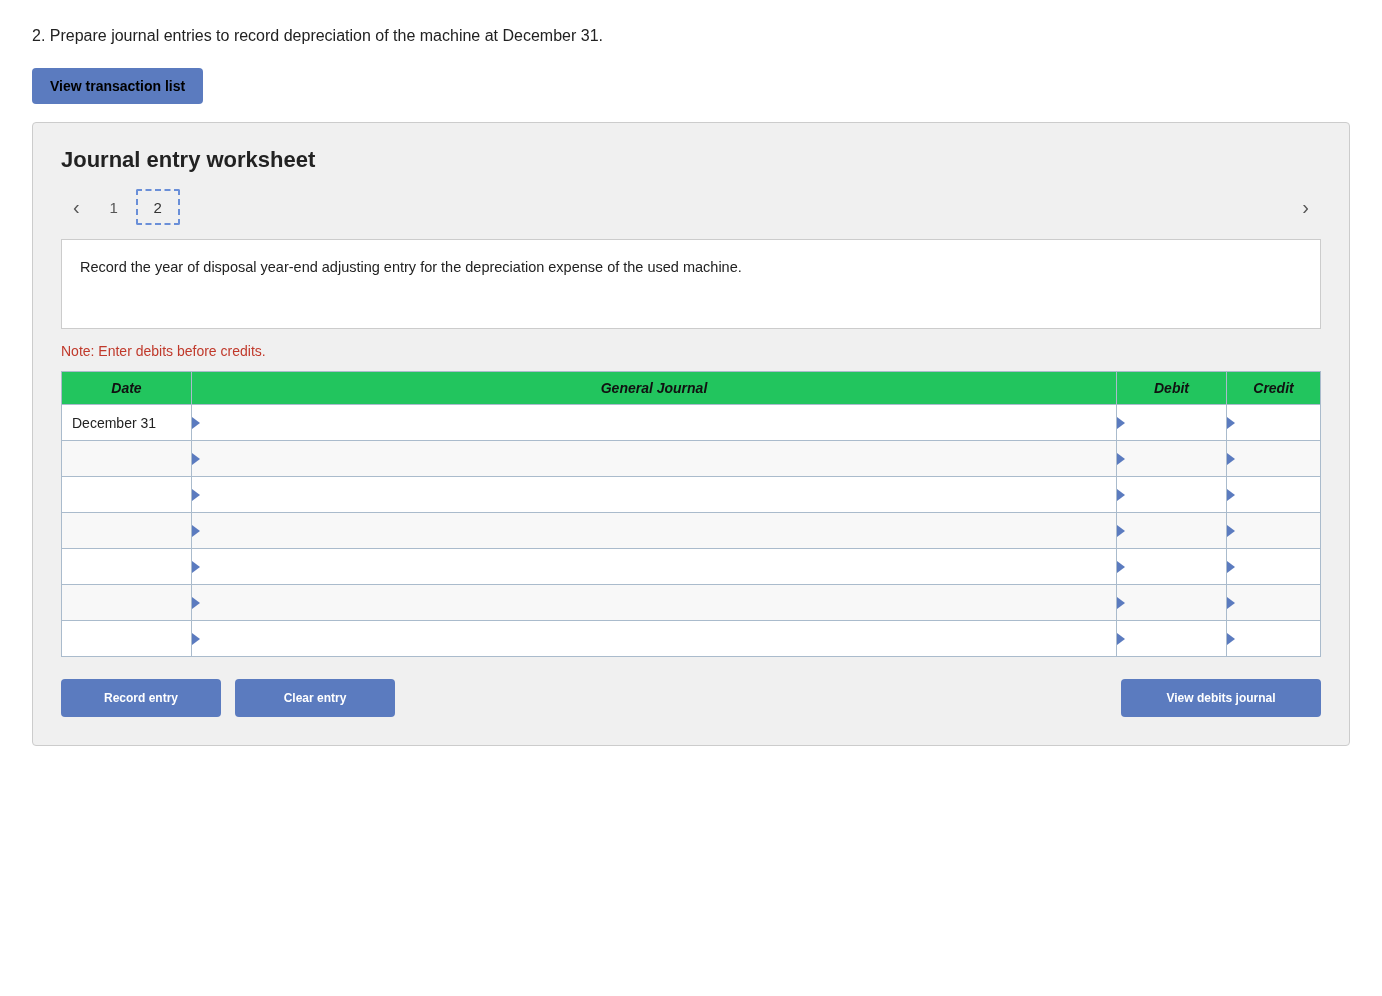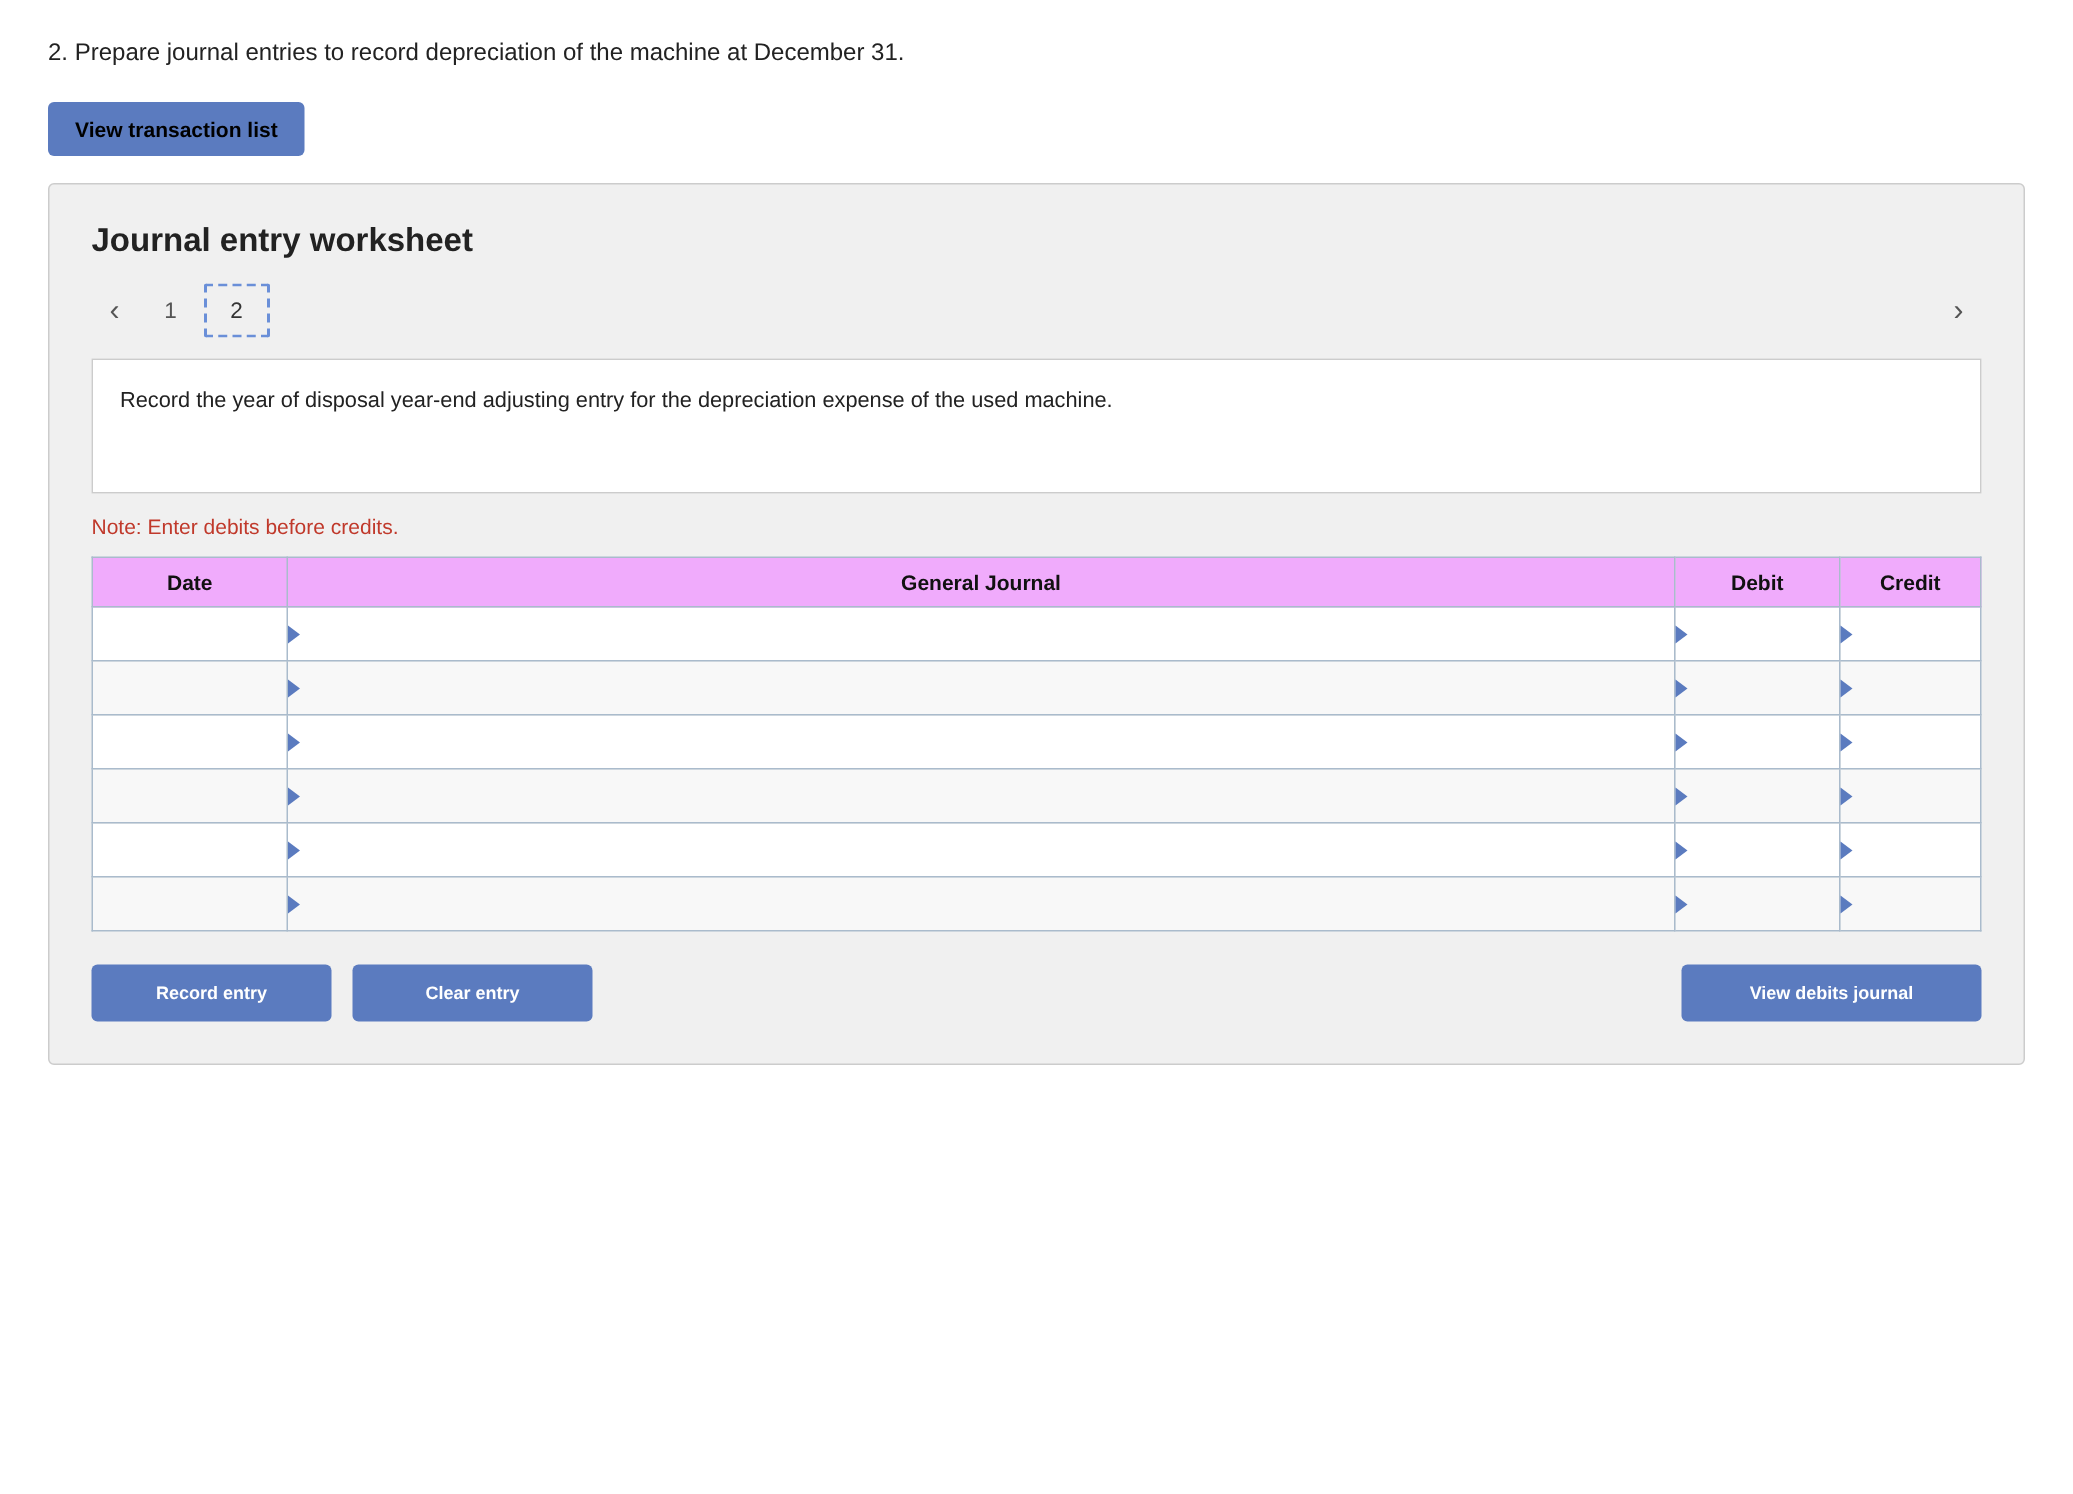--- a/index.html
+++ b/index.html
@@ -88,21 +88,22 @@
       font-size: 14px;
       margin-bottom: 12px;
     }
     
     .journal-table {
       width: 100%;
       border-collapse: collapse;
       margin-bottom: 22px;
     }
     .journal-table thead tr {
-      background: #f0abfc;
+      background: #22c55e;
+      font-style: italic;
     }
     .journal-table thead th {
       padding: 8px 10px;
       font-size: 14px;
       font-weight: bold;
       color: #111;
       border: 1px solid #aabbcc;
       text-align: center;
     }
     .journal-table thead th.date-col { width: 130px; text-align: center; }
@@ -203,20 +204,26 @@
   <table class="journal-table">
     <thead>
       <tr>
         <th class="date-col">Date</th>
         <th class="journal-col">General Journal</th>
         <th class="debit-col">Debit</th>
         <th class="credit-col">Credit</th>
       </tr>
     </thead>
     <tbody id="journal-tbody">
+    <tr>
+          <td class="date-cell">December 31</td>
+          <td style="position: relative;"><span class="td-arrow"></span><input type="text" class="journal-cell-input" style=""></td>
+          <td style="position: relative;"><span class="td-arrow"></span><input type="text" style="padding-left: 14px;"></td>
+          <td style="position: relative;"><span class="td-arrow"></span><input type="text" style="padding-left: 14px;"></td>
+        </tr>
         <tr>
           <td class="date-cell"></td>
           <td style="position: relative;"><span class="td-arrow"></span><input type="text" class="journal-cell-input" style=""></td>
           <td style="position: relative;"><span class="td-arrow"></span><input type="text" style="padding-left: 14px;"></td>
           <td style="position: relative;"><span class="td-arrow"></span><input type="text" style="padding-left: 14px;"></td>
         </tr>
         <tr>
           <td class="date-cell"></td>
           <td style="position: relative;"><span class="td-arrow"></span><input type="text" class="journal-cell-input" style=""></td>
           <td style="position: relative;"><span class="td-arrow"></span><input type="text" style="padding-left: 14px;"></td>

